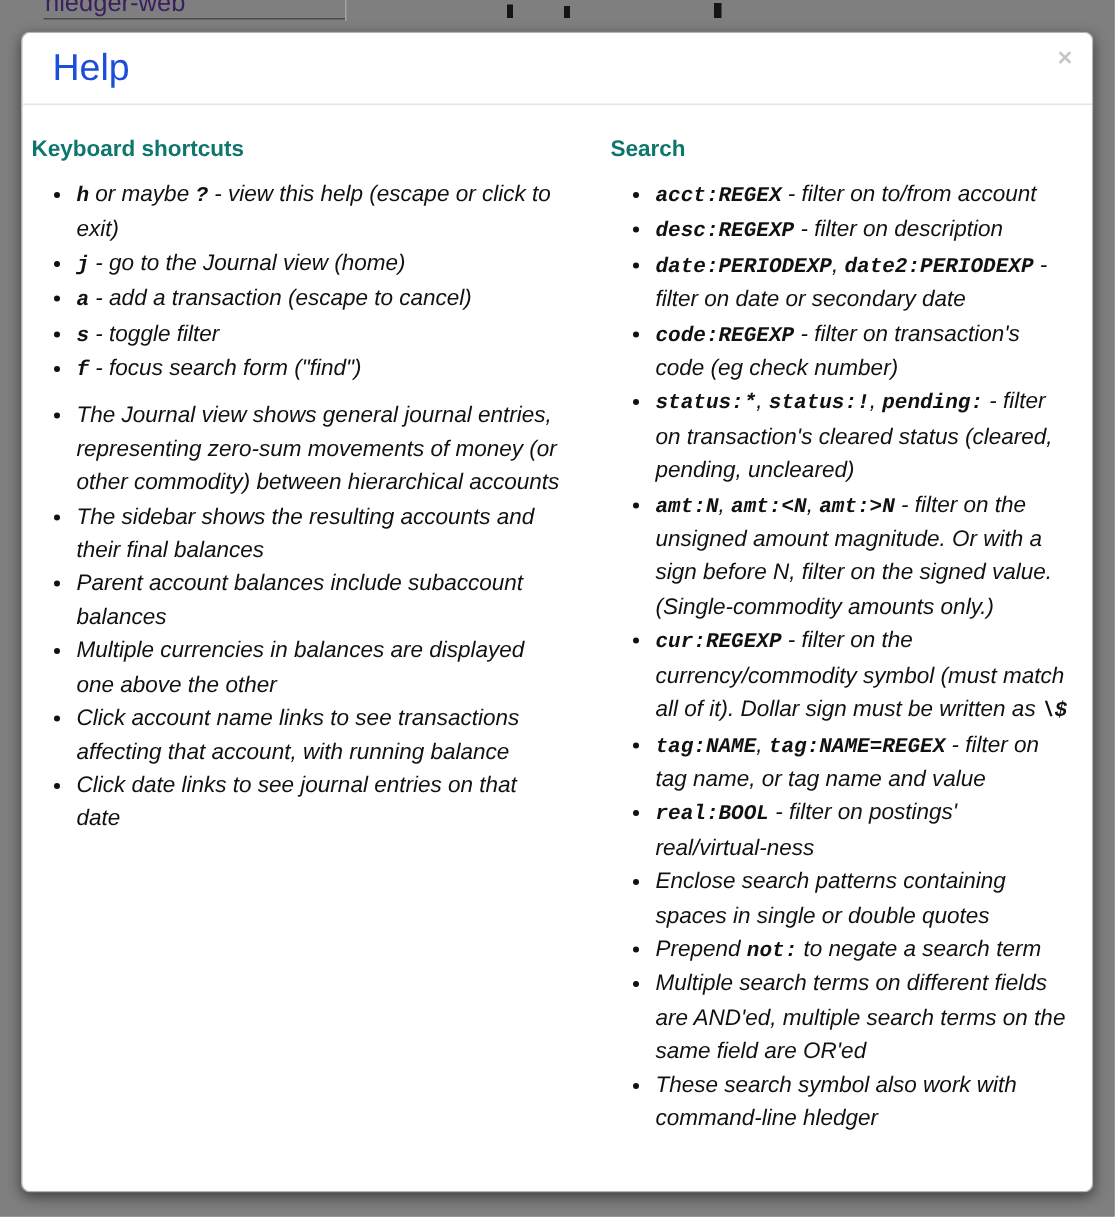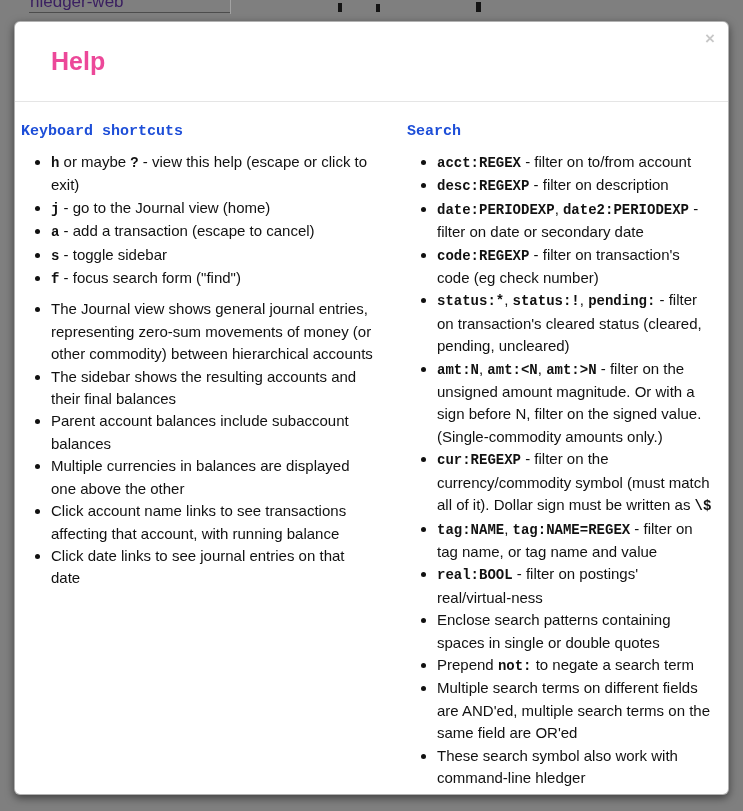--- a/index.html
+++ b/index.html
@@ -66,25 +66,25 @@
     border-radius: 6px;
     box-shadow: 0 3px 9px rgba(0,0,0,0.5);
     overflow: hidden;
   }
   .modal-header {
     position: relative;
     padding: 9px 15px 10px 20px;
     border-bottom: 1px solid #e5e5e5;
   }
   .modal-title {
-    margin: 16px;
+    margin: 0;
     font-size: 25px;
-    font-weight: 700;
+    font-weight: 400;
     line-height: 28px;
-    color: #ec4899;
+    color: #1d4ed8;
   }
   .close-btn {
     position: absolute;
     top: 8px;
     right: 13px;
     border: 0;
     background: none;
     padding: 0;
     font-size: 17px;
     font-weight: bold;
@@ -105,27 +105,27 @@
     box-sizing: border-box;
   }
   .col-right {
     flex: 1;
     margin-left: 18px;
   }
   .modal-body h3 {
     margin: 21px 0 10px;
     font-size: 15px;
     font-weight: bold;
-    color: #1d4ed8;
+    color: #0f766e;
     line-height: 18px;
-    font-family: Liberation Mono, monospace;
   }
   .modal-body ul {
     margin: 0 0 8px;
     padding-left: 30px;
+    font-style: italic;
   }
   .modal-body li {
     font-size: 15px;
     line-height: 22.4px;
     color: #111;
   }
   .modal-body code {
     font-family: "Liberation Mono", "DejaVu Sans Mono", monospace;
     font-weight: bold;
     font-size: 14px;
@@ -149,21 +149,21 @@
     <h1 class="modal-title">Help</h1>
     <button class="close-btn">×</button>
   </div>
   <div class="modal-body">
     <div class="col-left">
         <h3>Keyboard shortcuts</h3>
         <ul>
           <li><code>h</code><span> or maybe </span><code>?</code><span> - view this help (escape or click to exit)</span></li>
           <li><code>j</code><span> - go to the Journal view (home)</span></li>
           <li><code>a</code><span> - add a transaction (escape to cancel)</span></li>
-          <li><code>s</code><span> - toggle sidebar</span></li>
+          <li><code>s</code><span> - toggle filter</span></li>
           <li><code>f</code><span> - focus search form ("find")</span></li>
         </ul>
         <ul>
           <li><span>The Journal view shows general journal entries, representing zero-sum movements of money (or other commodity) between hierarchical accounts</span></li>
           <li><span>The sidebar shows the resulting accounts and their final balances</span></li>
           <li><span>Parent account balances include subaccount balances</span></li>
           <li><span>Multiple currencies in balances are displayed one above the other</span></li>
           <li><span>Click account name links to see transactions affecting that account, with running balance</span></li>
           <li><span>Click date links to see journal entries on that date</span></li>
         </ul>

